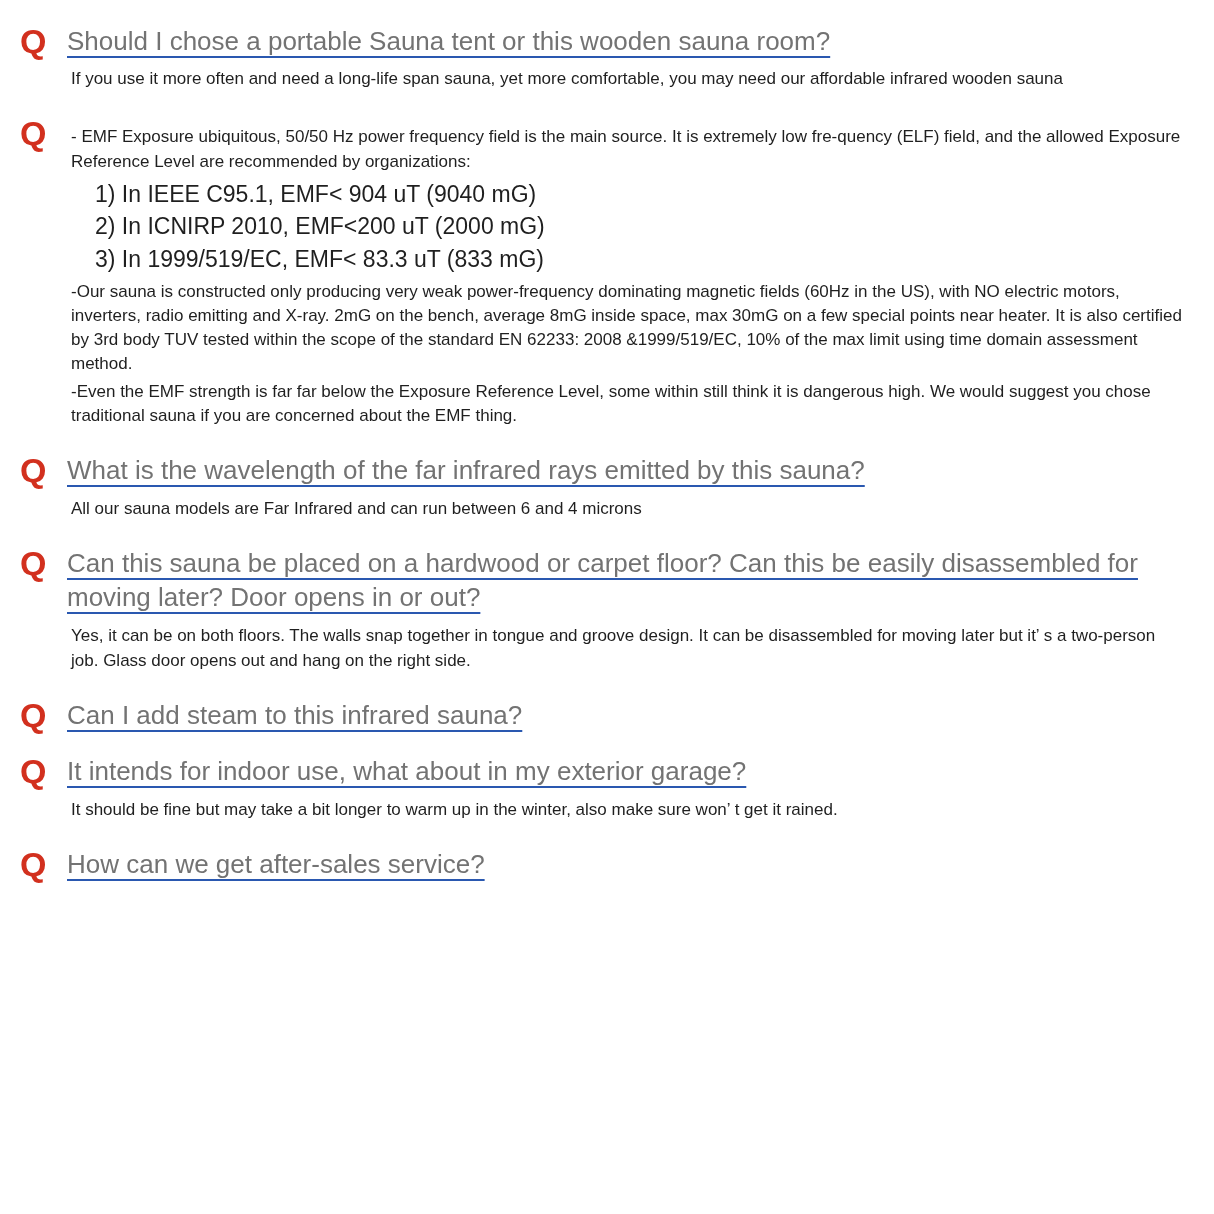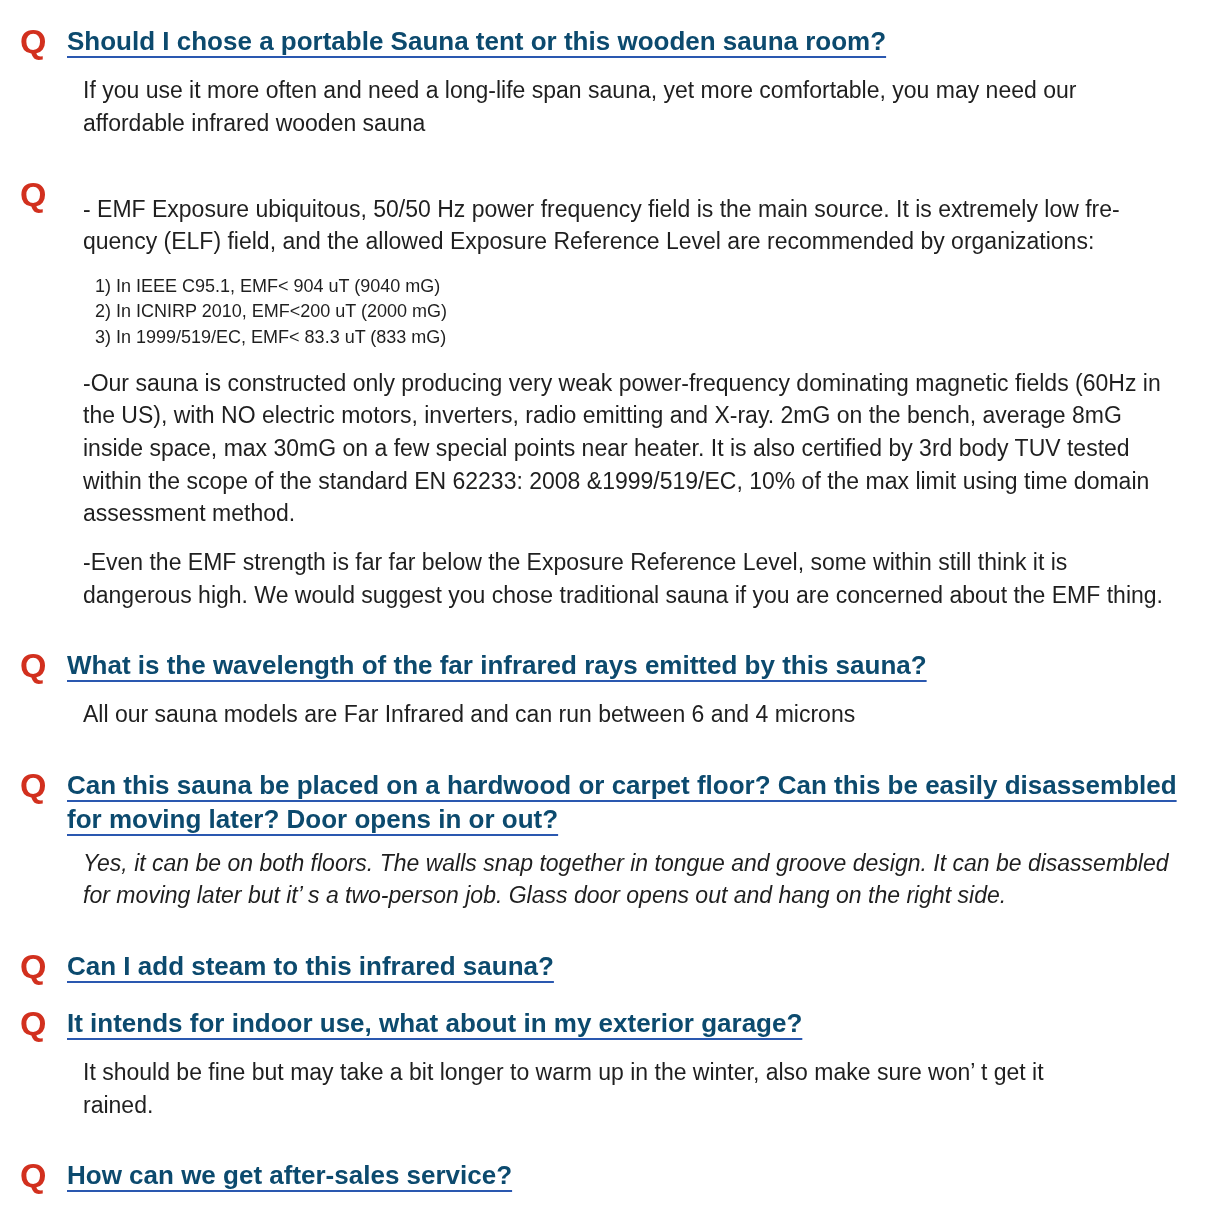--- a/index.html
+++ b/index.html
@@ -20,45 +20,45 @@
   .q-mark {
     color: #d2301e;
     font-weight: 800;
     font-size: 34px;
     line-height: 1.05;
     letter-spacing: 0;
     user-select: none;
   }
   .q-heading {
     font-size: 26px;
-    font-weight: 700;
+    font-weight: 400;
     line-height: 1.32;
-    color: #0c4a6e;
+    color: #737373;
     text-decoration: underline;
     text-decoration-color: #2a58b0;
     text-decoration-thickness: 2px;
     text-underline-offset: 6px;
     max-width: 1010px;
     cursor: pointer;
     display: inline;
   }
   .answer-block { margin-top: 9px; }
   .answer {
-    font-size: 23px;
+    font-size: 17px;
     line-height: 1.42;
-    margin: 16px;
+    margin: 4px;
     max-width: 1118px;
   }
   .answer.narrow { max-width: 1020px; }
-  .answer.gap-top { margin-top: 10px; font-style: italic; }
+  .answer.gap-top { margin-top: 10px; }
   .sub-list {
     list-style: none;
     margin: 0;
     padding: 0 0 0 28px;
-    font-size: 18px;
+    font-size: 23px;
     line-height: 1.42;
     max-width: 1090px;
   }
   .sub-list li { margin: 0; }
 </style>
 </head>
 <body>
 
 <main>
 

